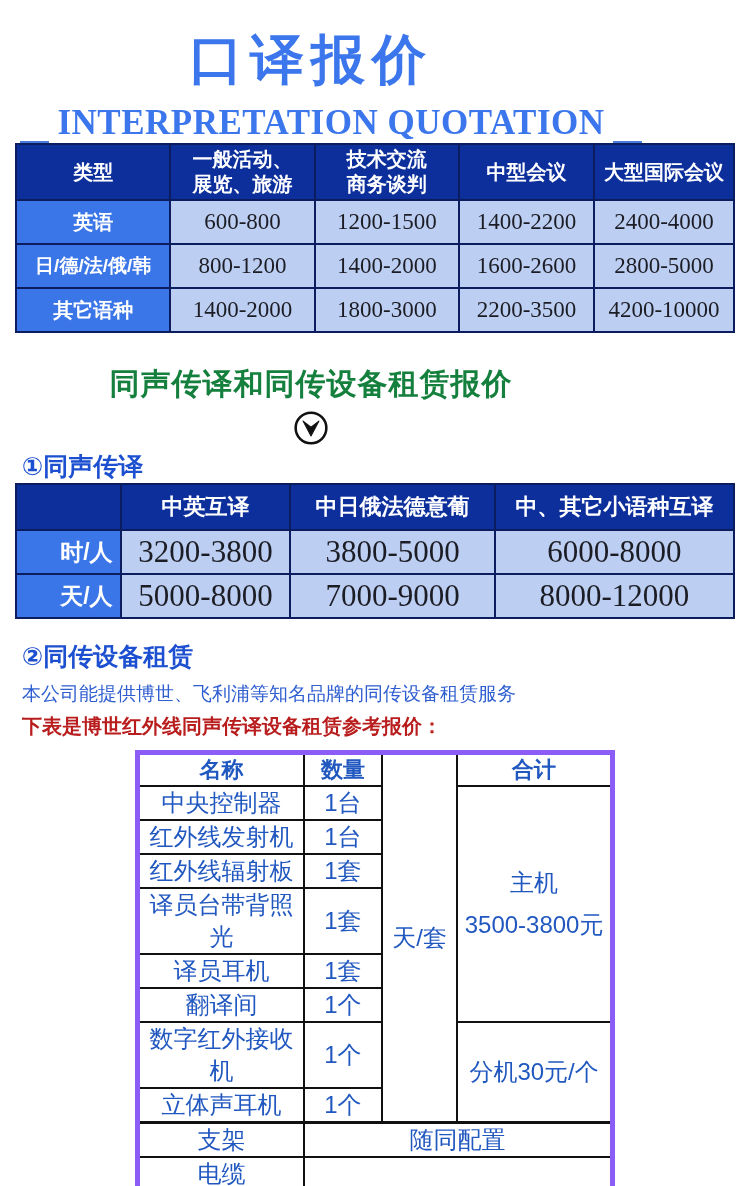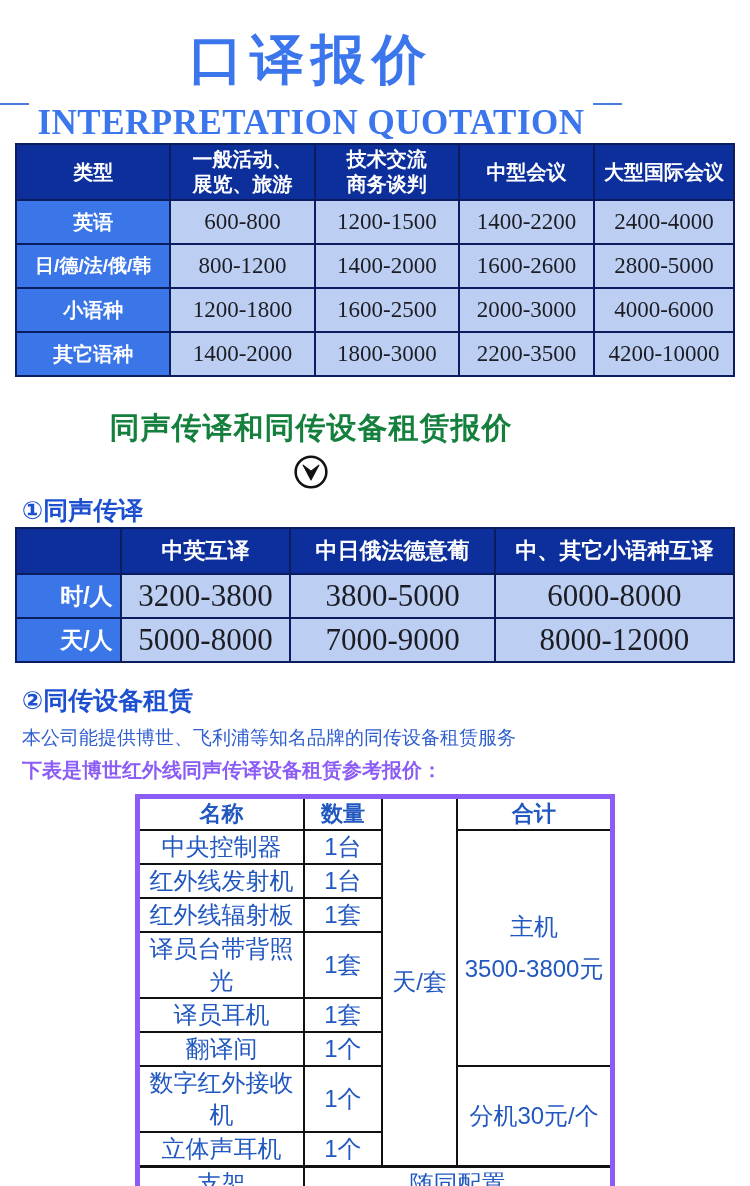--- a/index.html
+++ b/index.html
@@ -16,22 +16,23 @@
     padding-top: 24px;
     text-align: center;
     font-size: 54px;
     font-weight: 700;
     letter-spacing: 7px;
     color: #3b76ec;
   }
   .subtitle-row {
     margin-top: 6px;
     display: flex;
-    align-items: flex-start;
+    align-items: flex-end;
     width: 100%;
+    margin-left: 20px;
   }
   .subtitle-rule { flex: 1; height: 2px; background: #4a7ce0; }
   .subtitle-text {
     font-family: "Liberation Serif", "DejaVu Serif", serif;
     font-weight: 700;
     font-size: 35px;
     color: #3b76ec;
     padding: 0 8px;
     white-space: nowrap;
     letter-spacing: 0.5px;
@@ -97,21 +98,21 @@
   .h2x { margin-top: 21px; }
   .para1 {
     margin: 8px 0 0 22px;
     font-size: 19px;
     color: #2e5ed0;
   }
   .para2 {
     margin: 6px 0 0 22px;
     font-size: 20px;
     font-weight: 700;
-    color: #8b5cf6;
+    color: #b91c1c;
   }
 
   
   table.equip-table {
     border-collapse: collapse;
     width: 480px;
     margin: 10px 0 0 135px;
     table-layout: fixed;
     border: 5px solid #8b5cf6;
     padding-left: 32px;
@@ -173,27 +174,20 @@
       <td class="pricecell">2400-4000</td>
     </tr>
     <tr>
       <td class="rowlabel" style="font-size:19px">日/德/法/俄/韩</td>
       <td class="pricecell">800-1200</td>
       <td class="pricecell">1400-2000</td>
       <td class="pricecell">1600-2600</td>
       <td class="pricecell">2800-5000</td>
     </tr>
     <tr>
-      <td class="rowlabel">小语种</td>
-      <td class="pricecell">1200-1800</td>
-      <td class="pricecell">1600-2500</td>
-      <td class="pricecell">2000-3000</td>
-      <td class="pricecell">4000-6000</td>
-    </tr>
-    <tr>
       <td class="rowlabel">其它语种</td>
       <td class="pricecell">1400-2000</td>
       <td class="pricecell">1800-3000</td>
       <td class="pricecell">2200-3500</td>
       <td class="pricecell">4200-10000</td>
     </tr>
   </tbody>
     </table>
 
   <div class="section-title">同声传译和同传设备租赁报价</div>

